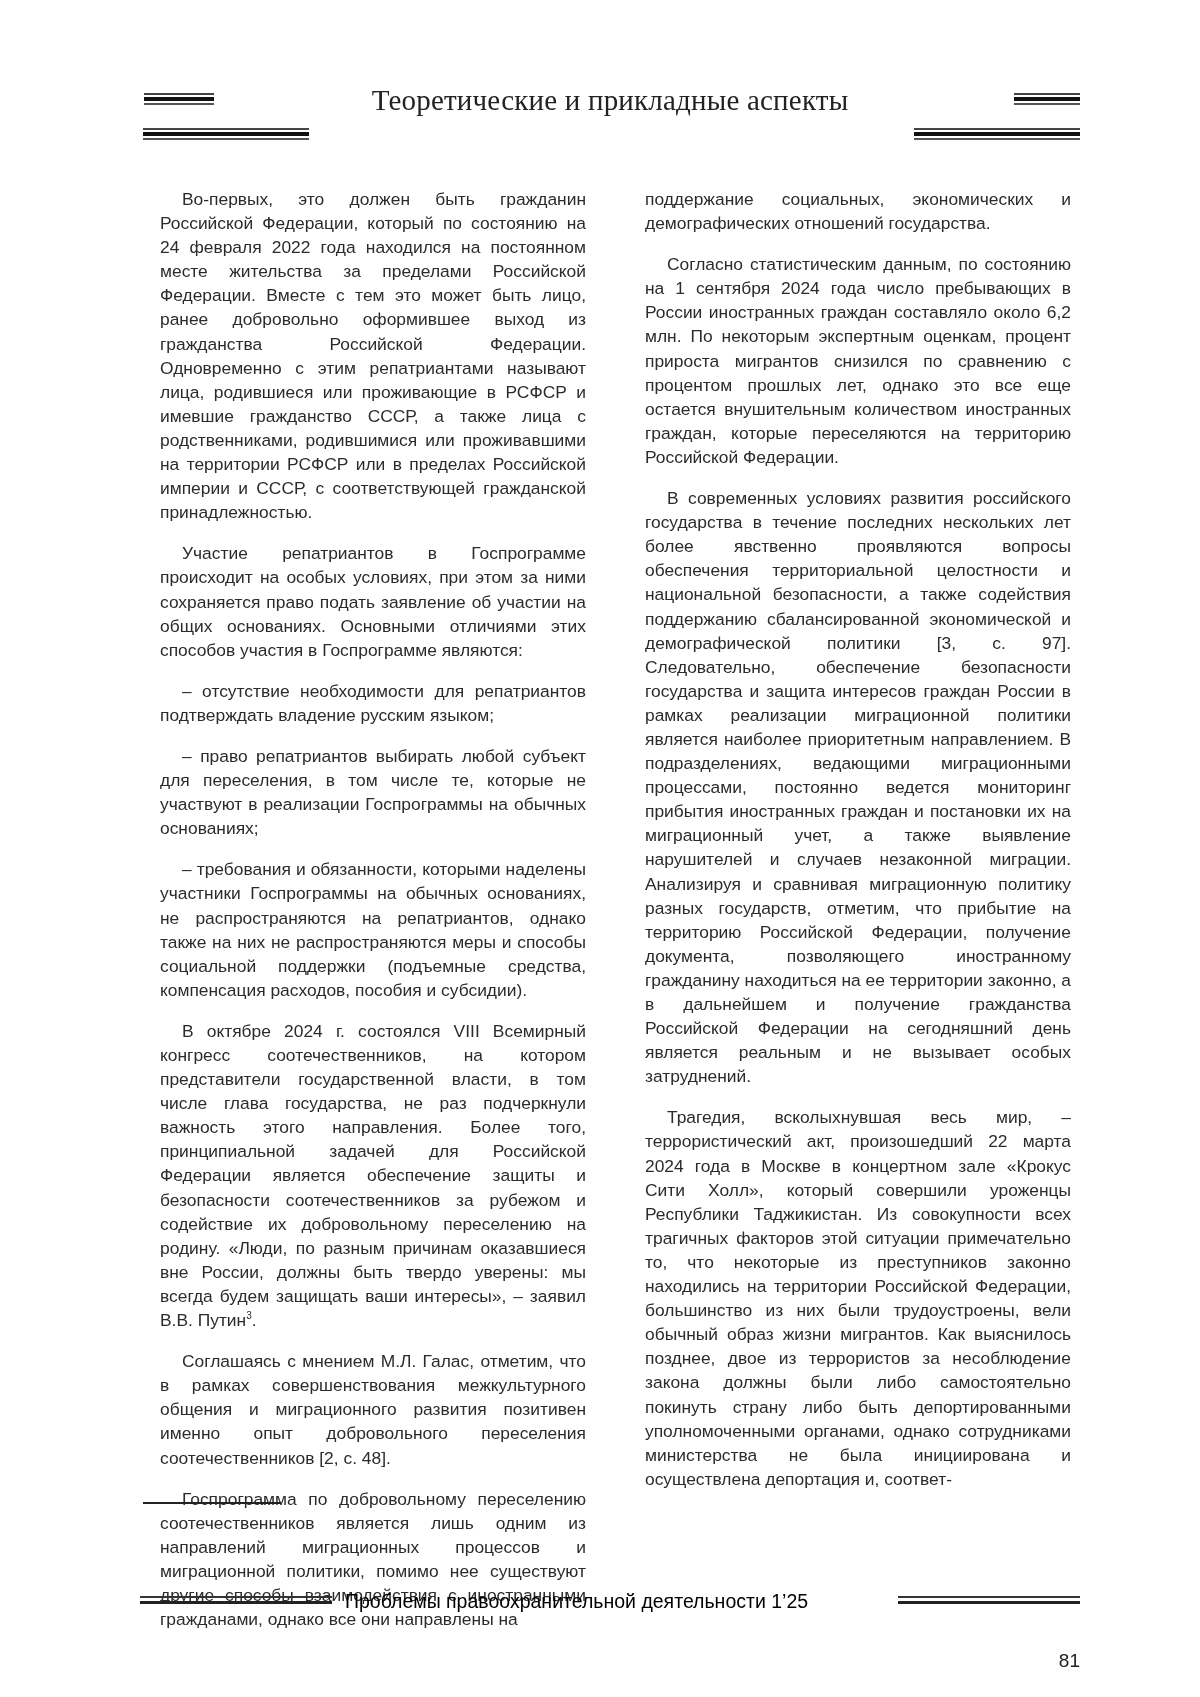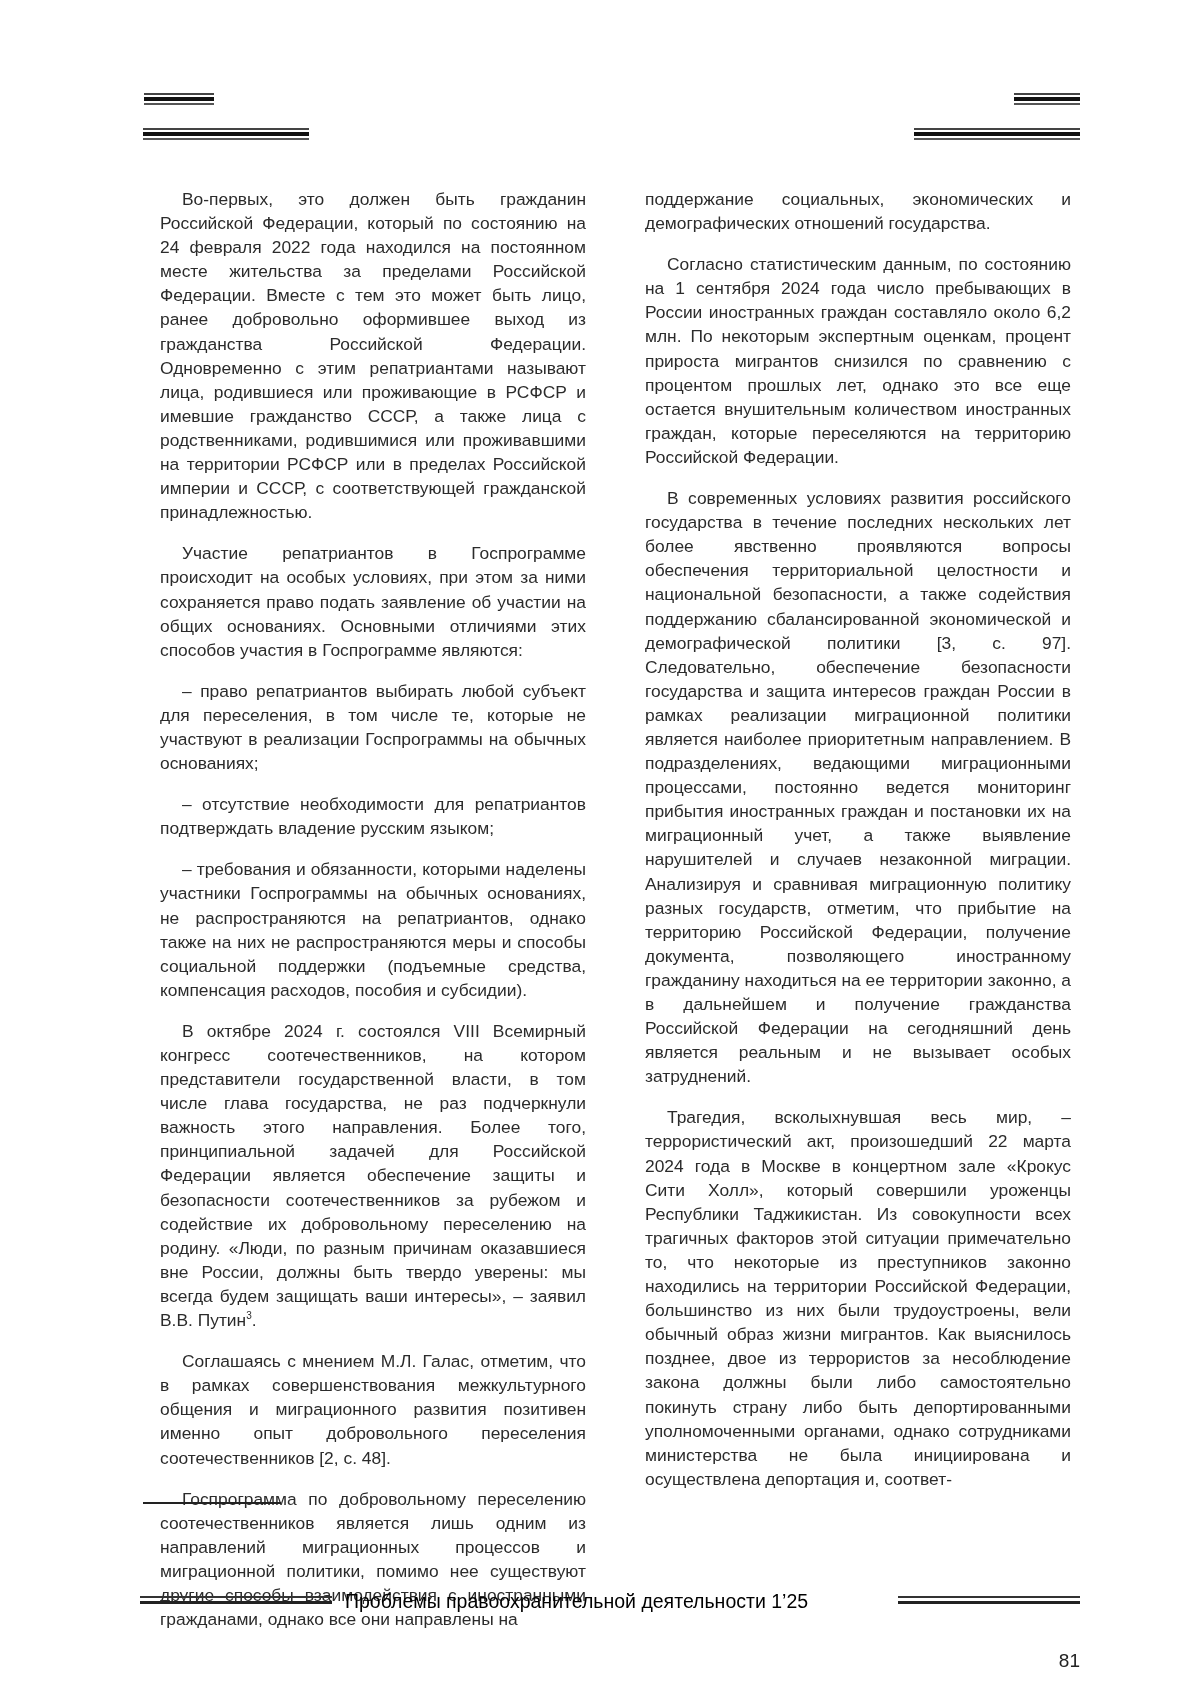--- a/index.html
+++ b/index.html
@@ -64,27 +64,28 @@
     <div class="rule r3">
         <i class="a"></i>
         <i class="b"></i>
         <i class="c"></i>
       </div>
     <div class="rule r4">
         <i class="a"></i>
         <i class="b"></i>
         <i class="c"></i>
       </div>
+    <div class="header-title l1">Теоретические и прикладные аспекты</div>
   </div>
 
   <div class="col col-left">
     <p>Во-первых, это должен быть гражданин Российской Федерации, который по состоянию на 24 февраля 2022 года находился на постоянном месте жительства за пределами Российской Федерации. Вместе с тем это может быть лицо, ранее добровольно оформившее выход из гражданства Российской Федерации. Одновременно с этим репатриантами называют лица, родившиеся или проживающие в РСФСР и имевшие гражданство СССР, а также лица с родственниками, родившимися или проживавшими на территории РСФСР или в пределах Российской империи и СССР, с соответствующей гражданской принадлежностью.</p>
     <p>Участие репатриантов в Госпрограмме происходит на особых условиях, при этом за ними сохраняется право подать заявление об участии на общих основаниях. Основными отличиями этих способов участия в Госпрограмме являются:</p>
+    <p>– отсутствие необходимости для репатриантов подтверждать владение русским языком;</p>
     <p>– право репатриантов выбирать любой субъект для переселения, в том числе те, которые не участвуют в реализации Госпрограммы на обычных основаниях;</p>
-    <p>– отсутствие необходимости для репатриантов подтверждать владение русским языком;</p>
     <p>– требования и обязанности, которыми наделены участники Госпрограммы на обычных основаниях,  не распространяются на репатриантов, однако также на них не распространяются меры и способы социальной поддержки (подъемные средства, компенсация расходов, пособия и субсидии).</p>
     <p><span>В октябре 2024 г. состоялся VIII Всемирный конгресс соотечественников, на котором представители государственной власти, в том числе глава государства, не раз подчеркнули важность этого направления. Более того, принципиальной задачей для Российской Федерации является обеспечение защиты и безопасности соотечественников за рубежом и содействие их добровольному переселению на родину. «Люди, по разным причинам оказавшиеся вне России, должны быть твердо уверены: мы всегда будем защищать ваши интересы», – заявил В.В. Путин</span><sup>3</sup><span>.</span></p>
     <p>Соглашаясь с мнением М.Л. Галас, отметим, что в рамках совершенствования межкультурного общения и миграционного развития позитивен именно опыт добровольного переселения соотечественников [2, с. 48].</p>
     <p>Госпрограмма по добровольному переселению соотечественников является лишь одним из направлений миграционных процессов и миграционной политики, помимо нее существуют другие способы взаимодействия с иностранными гражданами, однако все они направлены на</p>
   </div>
 
   <div class="col col-right">
     <p class="cont">поддержание социальных, экономических и демографических отношений государства.</p>
     <p>Согласно статистическим данным, по состоянию на 1 сентября 2024 года число пребывающих в России иностранных граждан составляло около 6,2 млн. По некоторым экспертным оценкам, процент прироста мигрантов снизился по сравнению с процентом прошлых лет, однако это все еще остается внушительным количеством иностранных граждан, которые переселяются на территорию Российской Федерации.</p>
     <p>В современных условиях развития российского государства в течение последних нескольких лет более явственно проявляются вопросы обеспечения территориальной целостности и национальной безопасности, а также содействия поддержанию сбалансированной экономической и демографической политики [3, с. 97]. Следовательно, обеспечение безопасности государства и защита интересов граждан России в рамках реализации миграционной политики является наиболее приоритетным направлением. В подразделениях, ведающими миграционными процессами, постоянно ведется мониторинг прибытия иностранных граждан и постановки их на миграционный учет, а также выявление нарушителей и случаев незаконной миграции. Анализируя и сравнивая миграционную политику разных государств, отметим, что прибытие на территорию Российской Федерации, получение документа, позволяющего иностранному гражданину находиться на ее территории законно, а в дальнейшем и получение гражданства Российской Федерации на сегодняшний день является реальным и не вызывает особых затруднений.</p>

